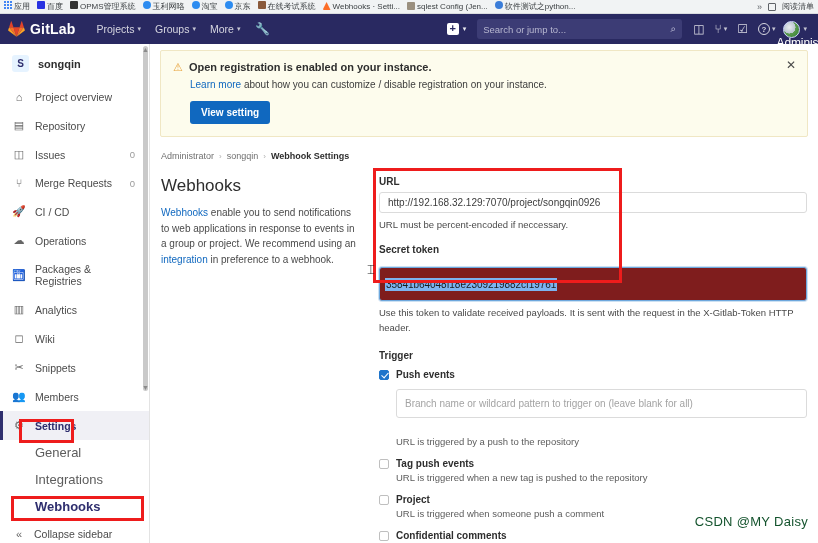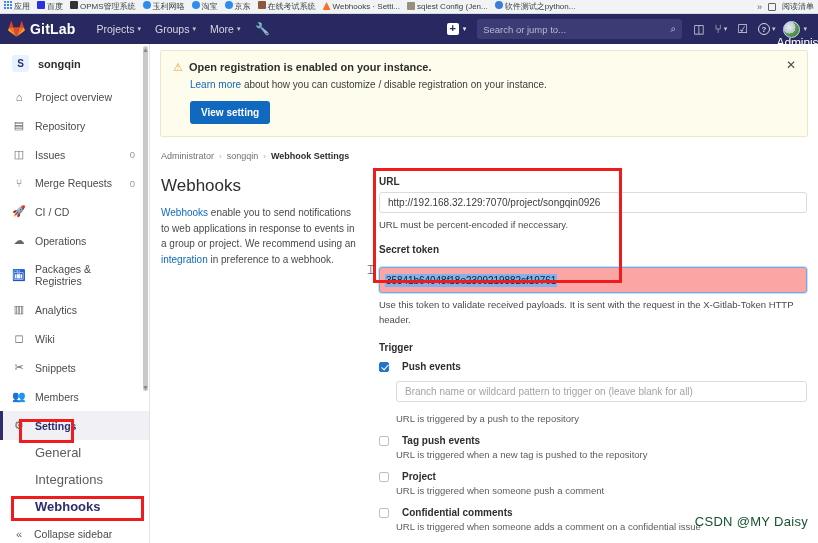--- a/index.html
+++ b/index.html
@@ -151,43 +151,43 @@
     width: 100%; height: 21px; border: 1px solid #dbdbdb; border-radius: 3px;
     padding: 0 8px; font-size: 10px; color: #3c3c3c; outline: none;
     font-family: "Liberation Sans", sans-serif; background: #fff;
   }
   .finput::placeholder { color: #a3a3a3; }
   .fhelp { font-size: 9.5px; color: #4a4a4a; margin-top: 5px; line-height: 1.5; }
   .token-wrap { position: relative; margin-top: 12px; }
   .token-input {
     width: 100%; height: 26px; border: 1px solid #6ea8dd; border-radius: 3px;
     box-shadow: 0 0 0 1px rgba(110,168,221,.35);
-    display: flex; align-items: center; padding: 8px 5px; background: #fca5a5;
+    display: flex; align-items: center; padding: 16px 5px; background: #7f1d1d;
   }
   .token-sel {
     background: #7cb3f0; color: #1b1b1b; font-size: 10px; padding: 1px 1px;
     letter-spacing: -.05px; font-family: "Liberation Sans", sans-serif;
   }
   .sec-label { margin-top: 12px; }
   .trigger-h { font-size: 10px; color: #2e2e2e; font-weight: 700; margin: 15px 0 8px 0; }
-  .cbrow { display: flex; align-items: flex-start; gap: 13px; margin-bottom: 3px; text-align: center; }
+  .cbrow { display: flex; align-items: flex-start; gap: 7px; margin-bottom: 3px; text-align: center; }
   .cb {
     width: 10px; height: 10px; border: 1px solid #bfbfbf; border-radius: 2px;
     background: #fff; flex: 0 0 10px; margin-top: 1px; cursor: pointer;
   }
   .cb.checked { background: #1f75cb; border-color: #1f75cb; position: relative; }
   .cb.checked::after {
     content: ''; position: absolute; left: 2.6px; top: .6px; width: 3px; height: 6px;
     border: solid #fff; border-width: 0 1.6px 1.6px 0; transform: rotate(42deg);
   }
   .cbtext { font-size: 10px; color: #2e2e2e; font-weight: 700; }
   .cbsub { font-size: 9.5px; color: #5c5c5c; margin: 3px 0 11px 17px; }
   .branch-input {
-    width: 100%; height: 21px; border: 1px solid #dbdbdb; border-radius: 3px;
-    padding: 0 8px; font-size: 10px; outline: none; margin: 6px 0 8px 0;
+    width: 100%; height: 29px; border: 1px solid #dbdbdb; border-radius: 3px;
+    padding: 0 8px; font-size: 10px; outline: none; margin: 6px 0 15px 0;
     font-family: "Liberation Sans", sans-serif;
   }
   .branch-input::placeholder { color: #a3a3a3; }
   .indent { margin-left: 17px; }
 
   
   .redbox { position: absolute; border: 3px solid #ee1c1c; pointer-events: none; z-index: 30; }
   .watermark {
     position: absolute; right: 10px; bottom: 14px; font-size: 13px;
     color: #14532d; z-index: 20; letter-spacing: .3px;

